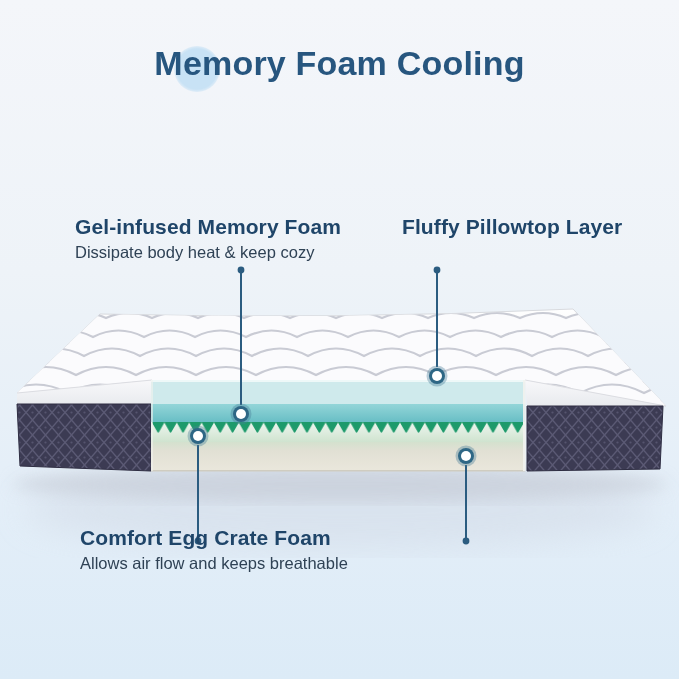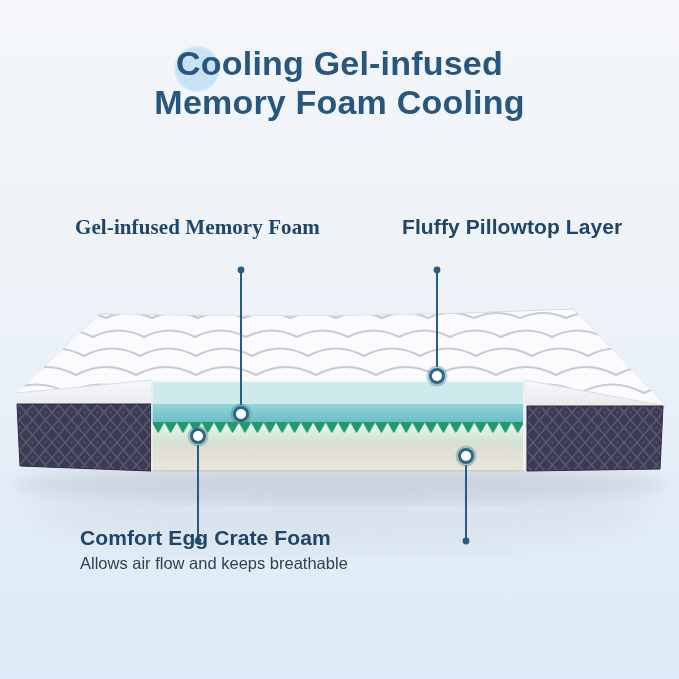--- a/index.html
+++ b/index.html
@@ -20,35 +20,34 @@
     font-size:34px;line-height:39px;font-weight:bold;
     color:#27567f;letter-spacing:.2px;
   }
   .callout-label{position:absolute;}
   .callout-label .hd{
     font-size:21px;line-height:24px;font-weight:bold;color:#1f4569;letter-spacing:.1px;
   }
   .callout-label .ds{
     margin-top:4px;font-size:16.5px;line-height:19px;color:#2f4255;
   }
-  .lbl-gel{left:75px;top:215px;font-family:Liberation Serif, serif;}
+  .lbl-gel{left:75px;top:215px;}
   .lbl-pillowtop{left:387px;top:215px;margin-left:15px;}
   .lbl-eggcrate{left:80px;top:526px;}
   .lbl-base{left:398px;top:545px;}
   svg.illustration{position:absolute;left:0;top:0;}
 </style>
 </head>
 <body>
 
 <div class="stage">
 
   <div class="deco-circle"></div>
 
   <div class="title">
-    <div>Cooling Gel-infused</div>
     <div>Memory Foam Cooling</div>
   </div>
 
   <svg class="illustration" width="679" height="679" viewBox="0 0 679 679" id="mattress-svg">
     <defs>
       <linearGradient id="topGrad" x1="0" y1="306" x2="0" y2="410" gradientUnits="userSpaceOnUse">
         <stop offset="0" stop-color="#ffffff"></stop>
           <stop offset="1" stop-color="#ebecf0"></stop>
       </linearGradient>
       <linearGradient id="wedgeGrad" x1="0" y1="378" x2="0" y2="408" gradientUnits="userSpaceOnUse">
@@ -151,20 +150,21 @@
         <g>
           <circle cx="466" cy="456" r="10.5" fill="#4a7d99" opacity="0.38"></circle>
           <circle cx="466" cy="456" r="8" fill="#2e6785" opacity="1"></circle>
           <circle cx="466" cy="456" r="5" fill="#ffffff" opacity="1"></circle>
         </g>
       </g>
   </svg>
 
   <div class="callout-label lbl-gel">
     <div class="hd">Gel-infused Memory Foam</div>
+    <div class="ds">Dissipate body heat &amp; keep cozy</div>
   </div>
 
   <div class="callout-label lbl-pillowtop">
     <div class="hd">Fluffy Pillowtop Layer</div>
   </div>
 
   <div class="callout-label lbl-eggcrate">
     <div class="hd">Comfort Egg Crate Foam</div>
     <div class="ds">Allows air flow and keeps breathable</div>
   </div>

